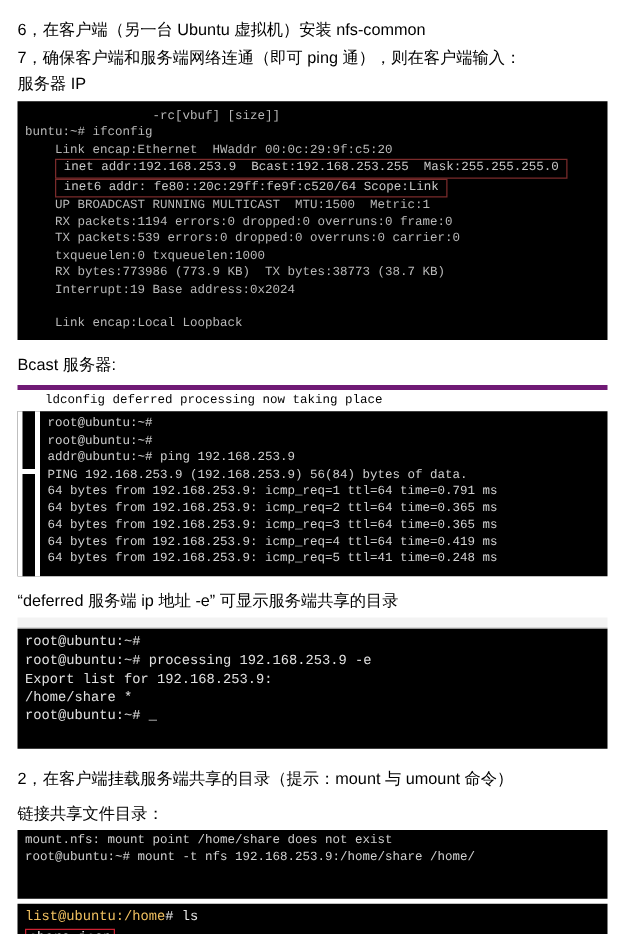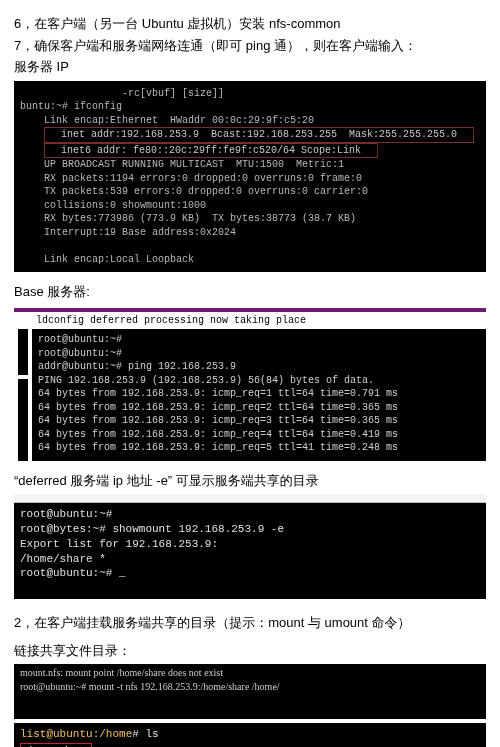--- a/index.html
+++ b/index.html
@@ -21,21 +21,21 @@
     font-size: 10px;
     line-height: 1.35;
     padding: 6px 6px;
     white-space: pre;
     overflow: hidden;
     margin: 4px 0 10px 0;
   }
   .term .hl {
     border: 1px solid #7a2b2b;
     display: inline-block;
-    padding: 0 16px;
+    padding: 0 6px;
     color: #c9c9c9;
   }
   .term-white-top {
     background: #fff;
     color: #000;
     font-family: "Courier New", monospace;
     font-size: 10px;
     line-height: 1.35;
     padding: 2px 6px 2px 22px;
     white-space: pre;
@@ -68,21 +68,21 @@
     border-bottom: 1px solid #bbb;
   }
   .term3 {
     background: #000; color: #e0e0e0;
     font-family: "Courier New", monospace;
     font-size: 11px; line-height: 1.35;
     padding: 4px 6px 18px 6px; white-space: pre;
   }
   .term4 {
     background: #000; color: #cfcfcf;
-    font-family: Liberation Serif, serif;
+    font-family: Liberation Mono, monospace;
     font-size: 10px; line-height: 1.35;
     padding: 2px 6px 26px 6px; white-space: pre;
     margin: 4px 0 4px 0;
   }
   .term5 {
     background: #000; color: #e4e4e4;
     font-family: "Courier New", monospace;
     font-size: 11px; line-height: 1.4;
     padding: 4px 6px 6px 6px; white-space: pre;
     margin: 2px 0 12px 0;
@@ -102,45 +102,45 @@
 <div class="para">服务器 IP</div>
 
 <div class="term"><span>                 -rc[vbuf] [size]]</span>
 <span>buntu:~# ifconfig</span>
 <span>    Link encap:Ethernet  HWaddr 00:0c:29:9f:c5:20</span>
     <span class="hl">inet addr:192.168.253.9  Bcast:192.168.253.255  Mask:255.255.255.0</span>
     <span class="hl">inet6 addr: fe80::20c:29ff:fe9f:c520/64 Scope:Link</span>
 <span>    UP BROADCAST RUNNING MULTICAST  MTU:1500  Metric:1</span>
 <span>    RX packets:1194 errors:0 dropped:0 overruns:0 frame:0</span>
 <span>    TX packets:539 errors:0 dropped:0 overruns:0 carrier:0</span>
-<span>    collisions:0 showmount:1000</span>
+<span>    txqueuelen:0 txqueuelen:1000</span>
 <span>    RX bytes:773986 (773.9 KB)  TX bytes:38773 (38.7 KB)</span>
 <span>    Interrupt:19 Base address:0x2024</span>
 <span></span>
 <span>    Link encap:Local Loopback</span></div>
 
-<div class="para">Base  服务器:</div>
+<div class="para">Bcast  服务器:</div>
 
 <div class="term-white-top">ldconfig deferred processing now taking place</div>
 <div class="term-ping"><span>root@ubuntu:~#</span>
 <span>root@ubuntu:~#</span>
 <span>addr@ubuntu:~# ping 192.168.253.9</span>
 <span>PING 192.168.253.9 (192.168.253.9) 56(84) bytes of data.</span>
 <span>64 bytes from 192.168.253.9: icmp_req=1 ttl=64 time=0.791 ms</span>
 <span>64 bytes from 192.168.253.9: icmp_req=2 ttl=64 time=0.365 ms</span>
 <span>64 bytes from 192.168.253.9: icmp_req=3 ttl=64 time=0.365 ms</span>
 <span>64 bytes from 192.168.253.9: icmp_req=4 ttl=64 time=0.419 ms</span>
 <span>64 bytes from 192.168.253.9: icmp_req=5 ttl=41 time=0.248 ms</span></div>
 
 <div class="para">“deferred 服务端 ip 地址  -e”  可显示服务端共享的目录</div>
 
 <div class="term3-wrap">
   <div class="term3-top"></div>
   <div class="term3"><span>root@ubuntu:~#</span>
-<span>root@bytes:~# showmount 192.168.253.9 -e</span>
+<span>root@ubuntu:~# processing 192.168.253.9 -e</span>
 <span>Export list for 192.168.253.9:</span>
 <span>/home/share *</span>
 <span>root@ubuntu:~# _</span></div>
 </div>
 
 <div class="para">2，在客户端挂载服务端共享的目录（提示：mount 与 umount 命令）</div>
 <div class="small-gap"></div>
 <div class="para">链接共享文件目录：</div>
 
 <div class="term4"><span>mount.nfs: mount point /home/share does not exist</span>

